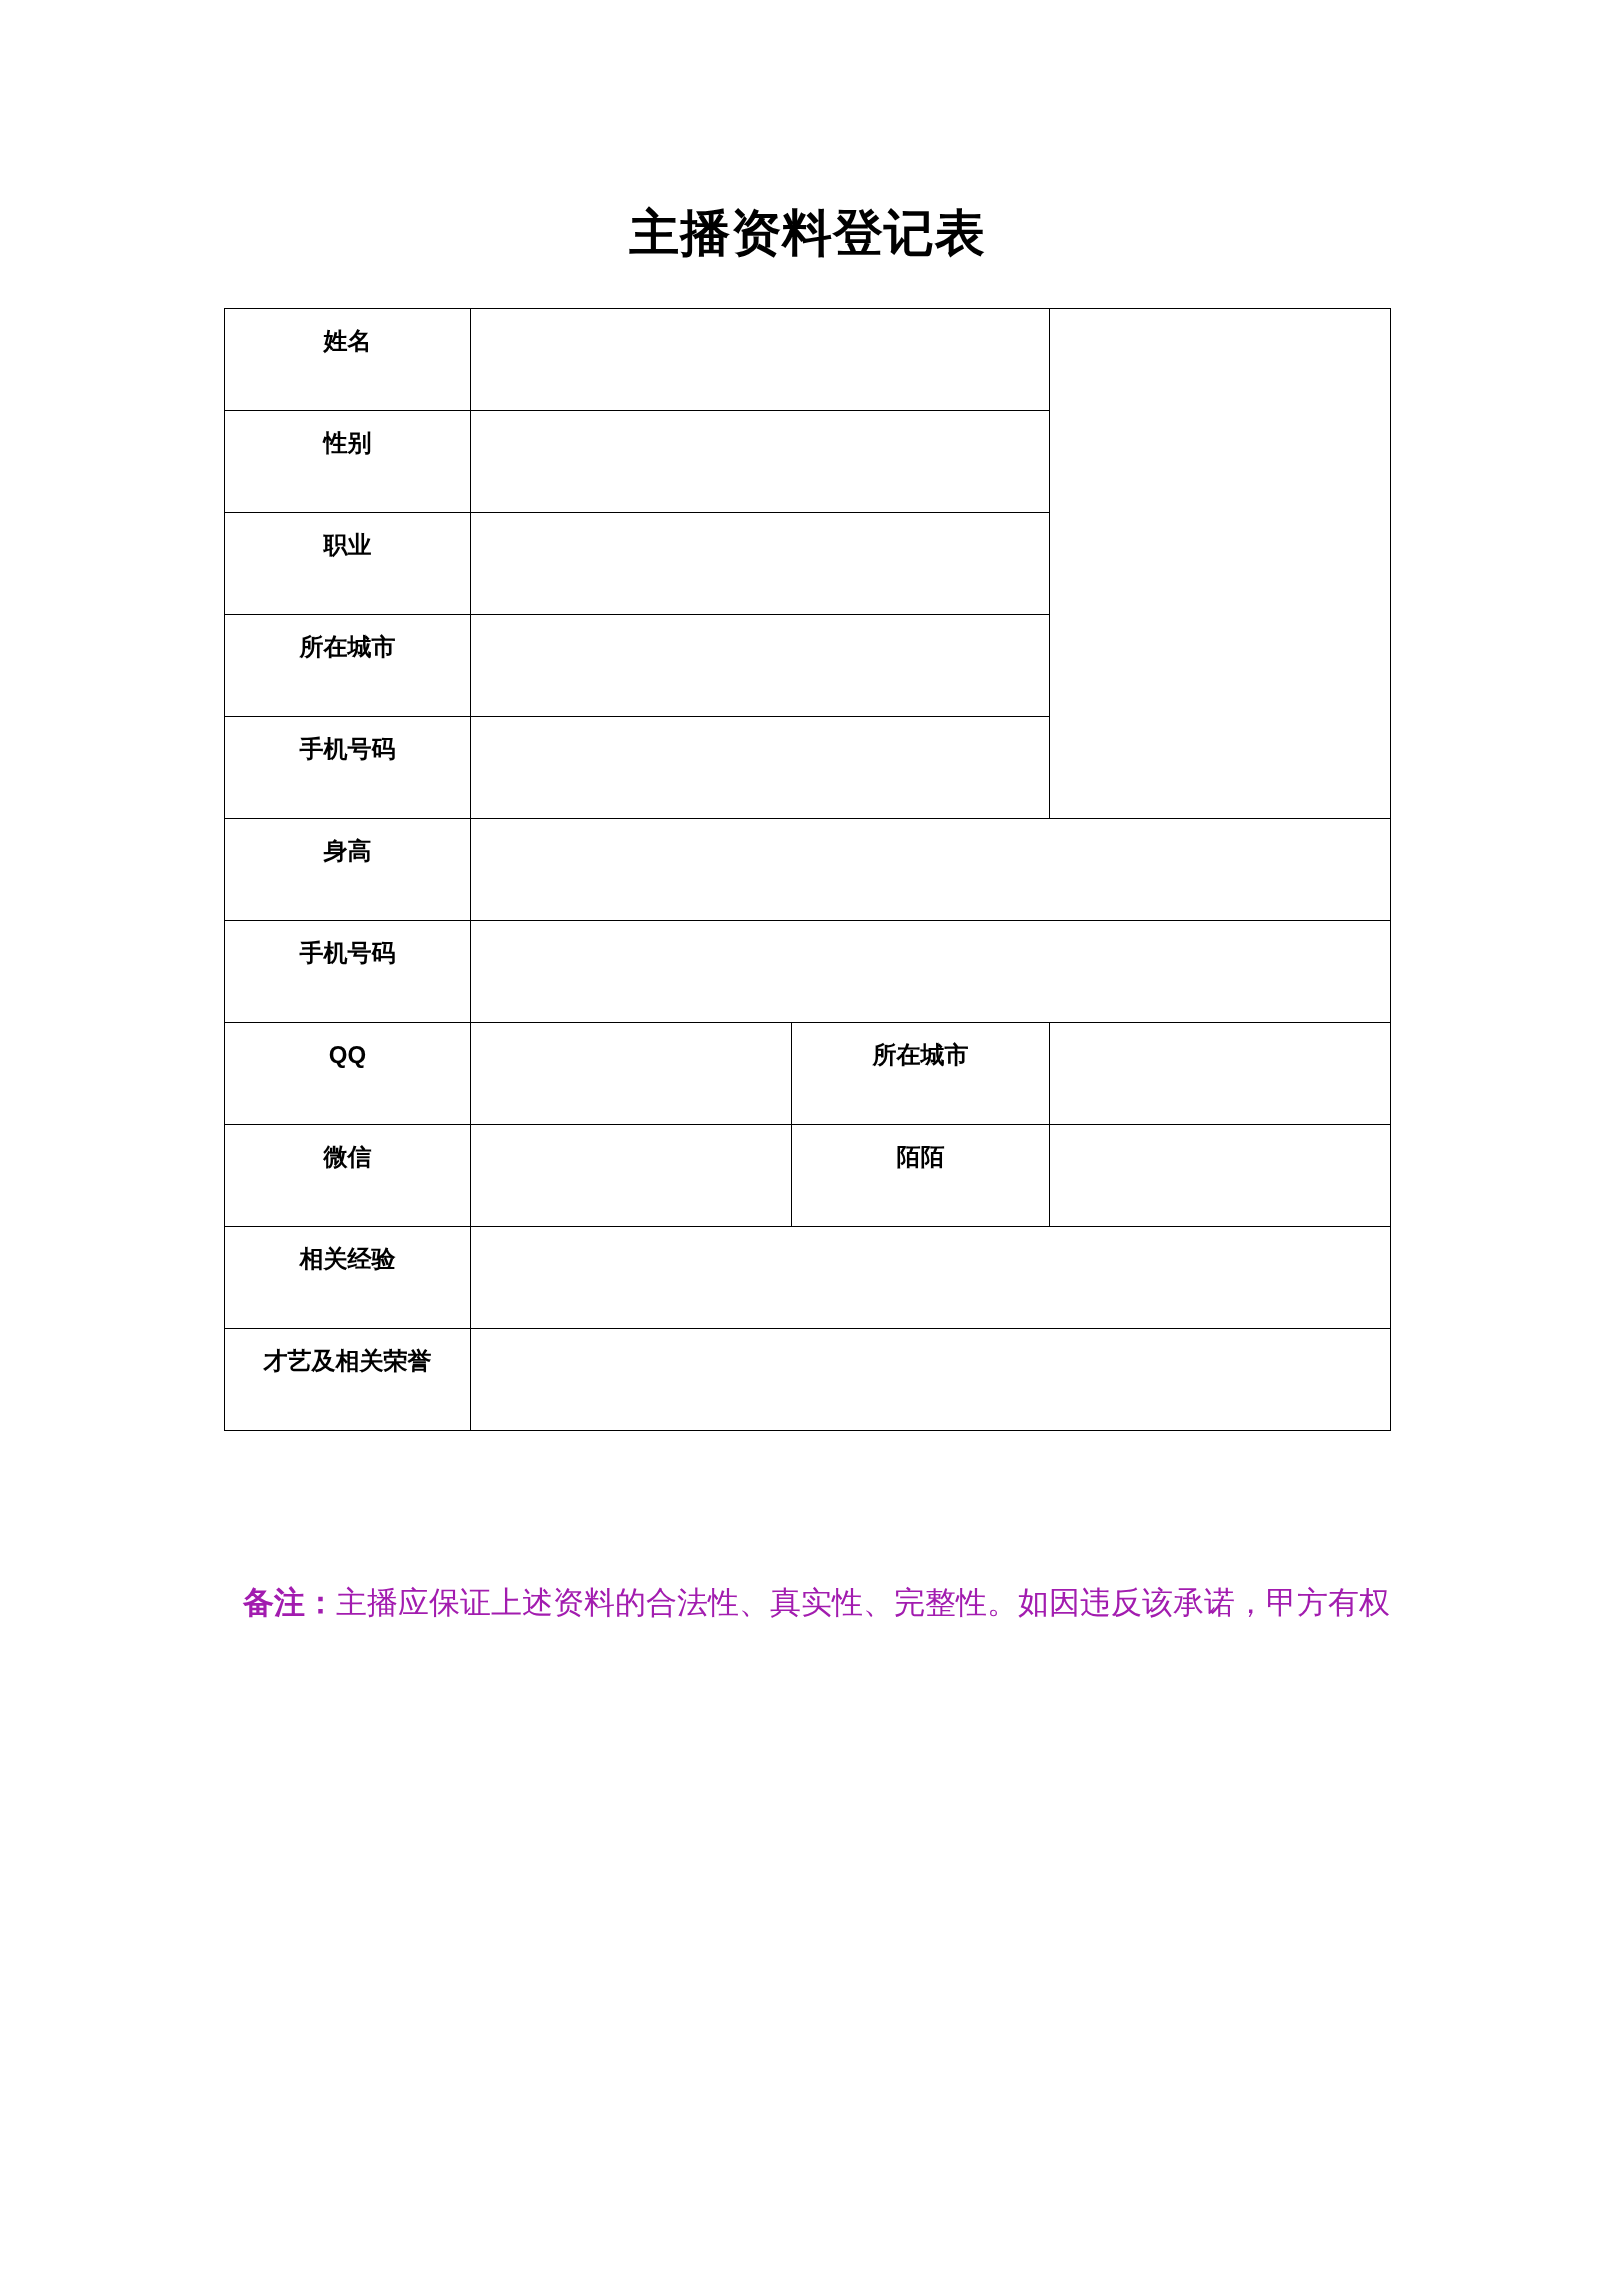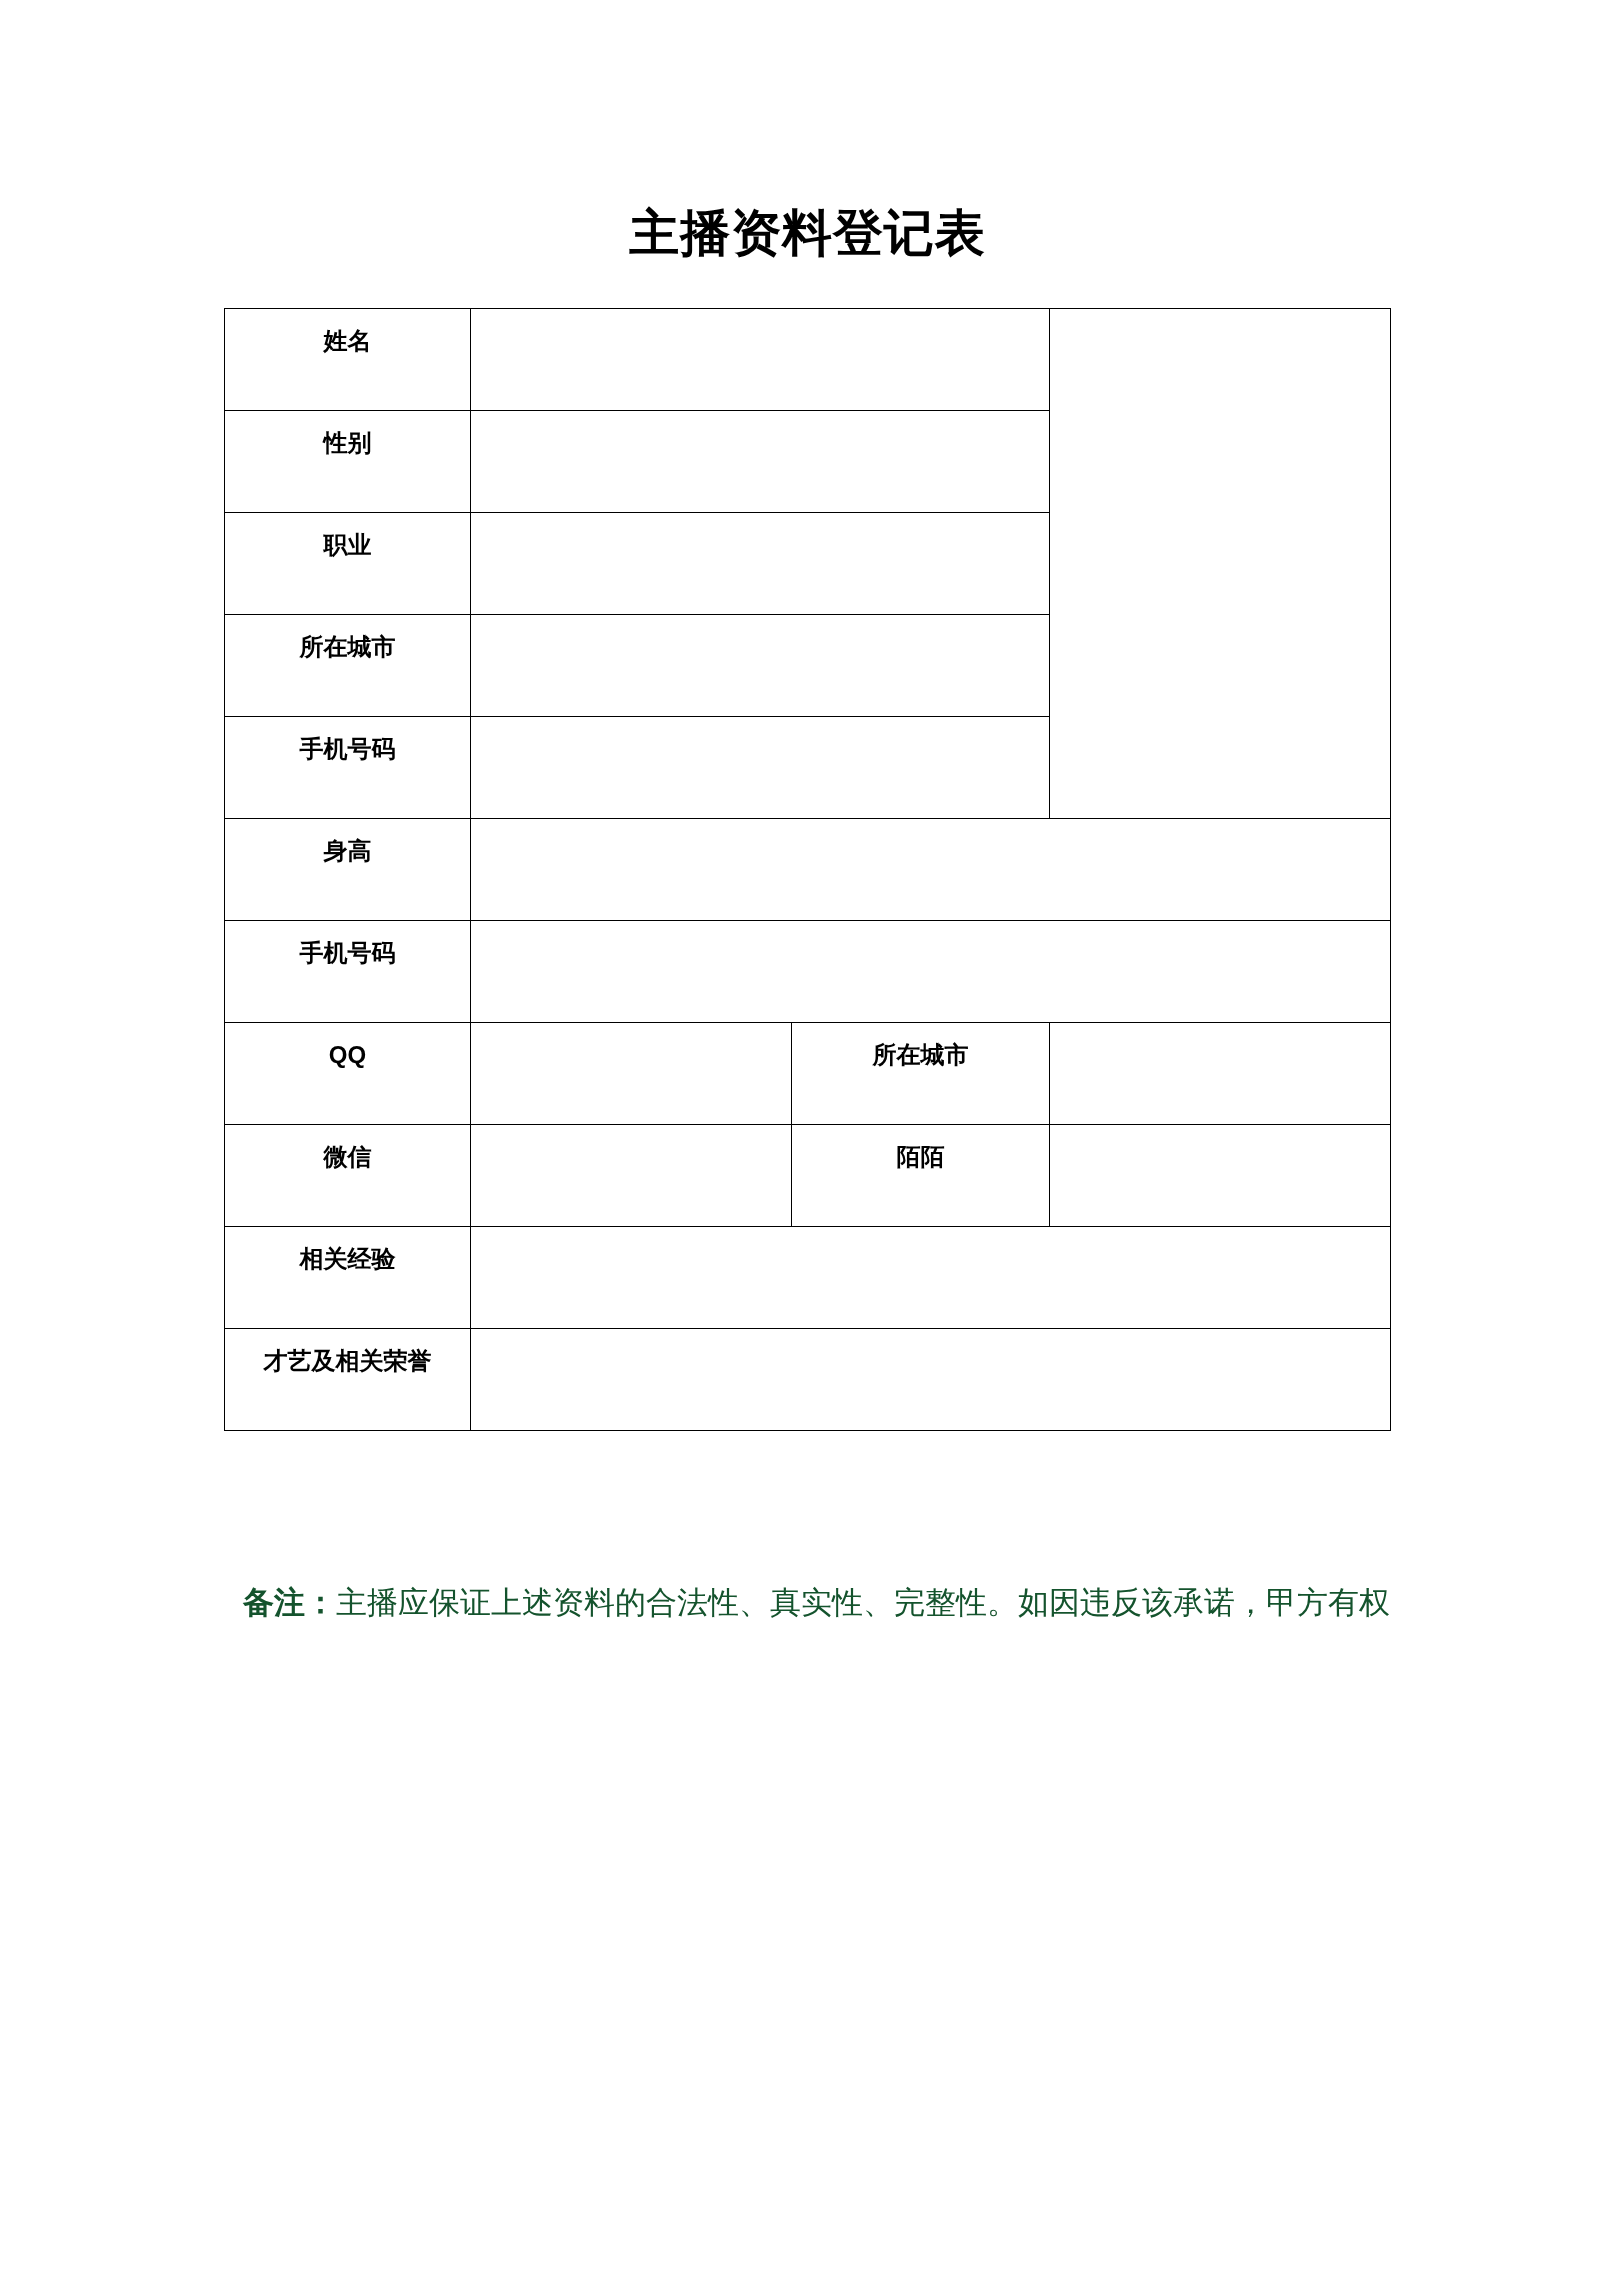--- a/index.html
+++ b/index.html
@@ -56,21 +56,21 @@
     font-size: 31px;
     line-height: 1.3;
   }
   .note {
     position: absolute;
     left: 243px;
     top: 1541px;
     width: 1149px;
     font-size: 31px;
     line-height: 61px;
-    color: #14532d;
+    color: #a21caf;
   }
   .note b {
     font-weight: bold;
   }
 </style>
 </head>
 <body>
 
 <div class="page">
 

